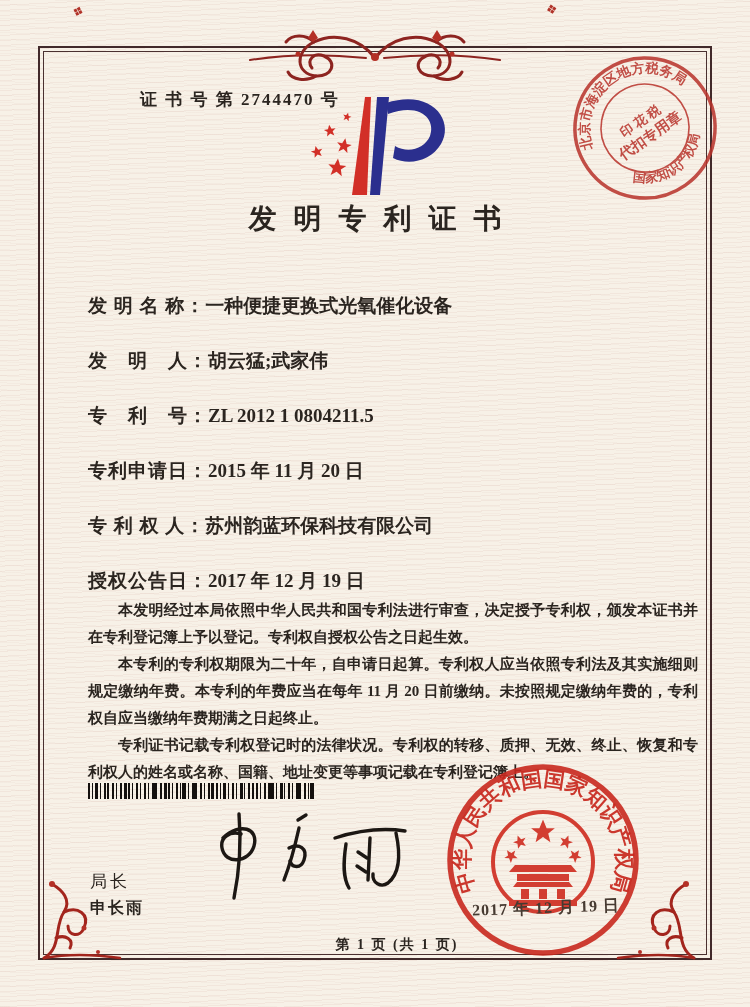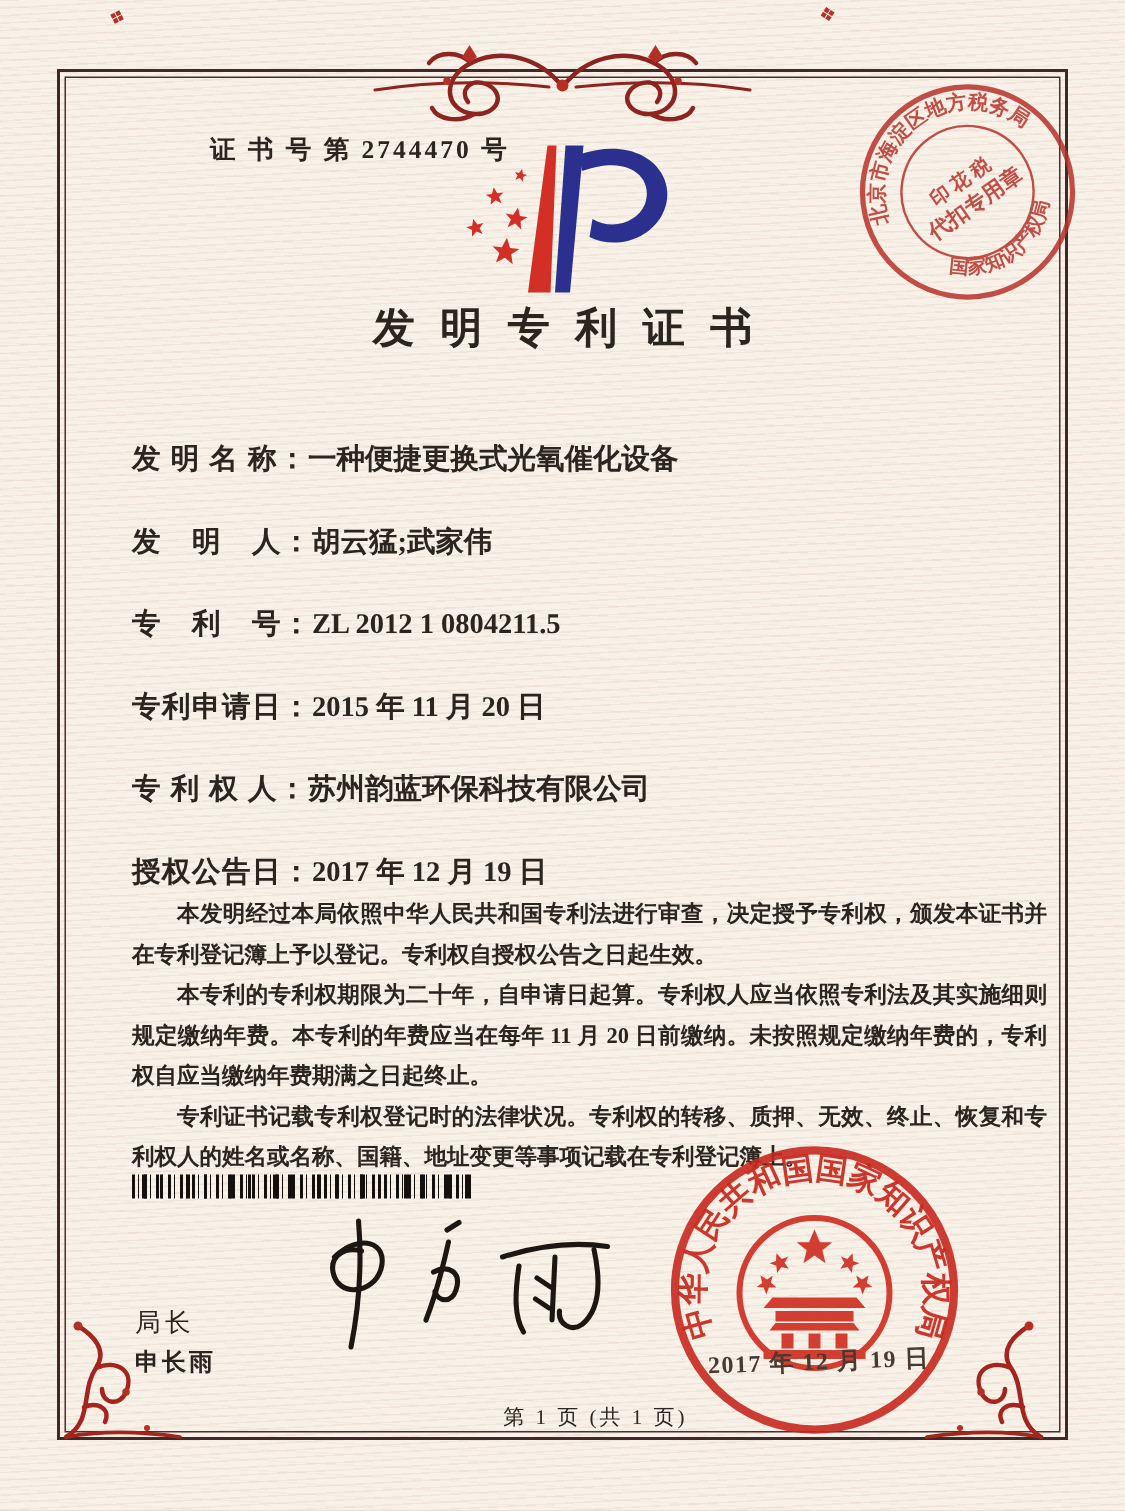--- a/index.html
+++ b/index.html
@@ -32,21 +32,21 @@
       repeating-linear-gradient(90deg, transparent 0 7px, #14100e 7px 10px, transparent 10px 19px, #14100e 19px 21px, transparent 21px 29px),
       repeating-linear-gradient(90deg, #14100e 0 2px, transparent 2px 4px, #14100e 4px 5px, transparent 5px 8px);}
   .sig-title{position:absolute;left:90px;top:834px;font-size:17px;font-weight:normal;letter-spacing:3px;margin-top:36px;}
   .sig-name{position:absolute;left:90px;top:898px;font-size:16px;font-weight:bold;letter-spacing:2px;}
   .sig-script{position:absolute;left:195px;top:808px;}
   .seal{position:absolute;left:443px;top:760px;}
   .seal-date{position:absolute;left:446px;top:898px;width:200px;text-align:center;
     font-size:16px;font-weight:bold;color:#463a31;transform:rotate(-2deg);letter-spacing:1px;}
   .stamp{position:absolute;left:563px;top:46px;}
   .footer{position:absolute;left:0;right:0;top:936px;text-align:center;
-    font-size:14px;font-weight:normal;letter-spacing:2px;padding-left:44px;}
+    font-size:14px;font-weight:bold;letter-spacing:2px;padding-left:44px;}
   .orn-top{position:absolute;left:248px;top:24px;}
   .orn-bl{position:absolute;left:36px;top:878px;}
   .orn-br{position:absolute;left:616px;top:878px;transform:scaleX(-1);}
   .sparkle{position:absolute;color:#b13228;font-size:13px;}
   .sp1{left:72px;top:4px;transform:rotate(18deg);}
   .sp2{left:546px;top:2px;transform:rotate(-12deg);}
 </style>
 </head>
 <body>
 

